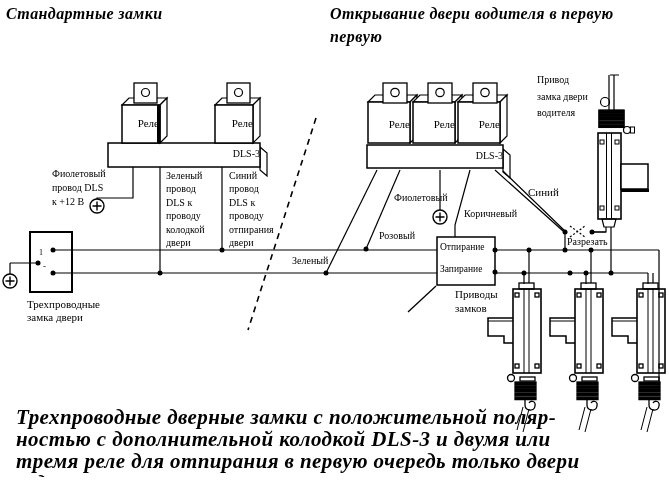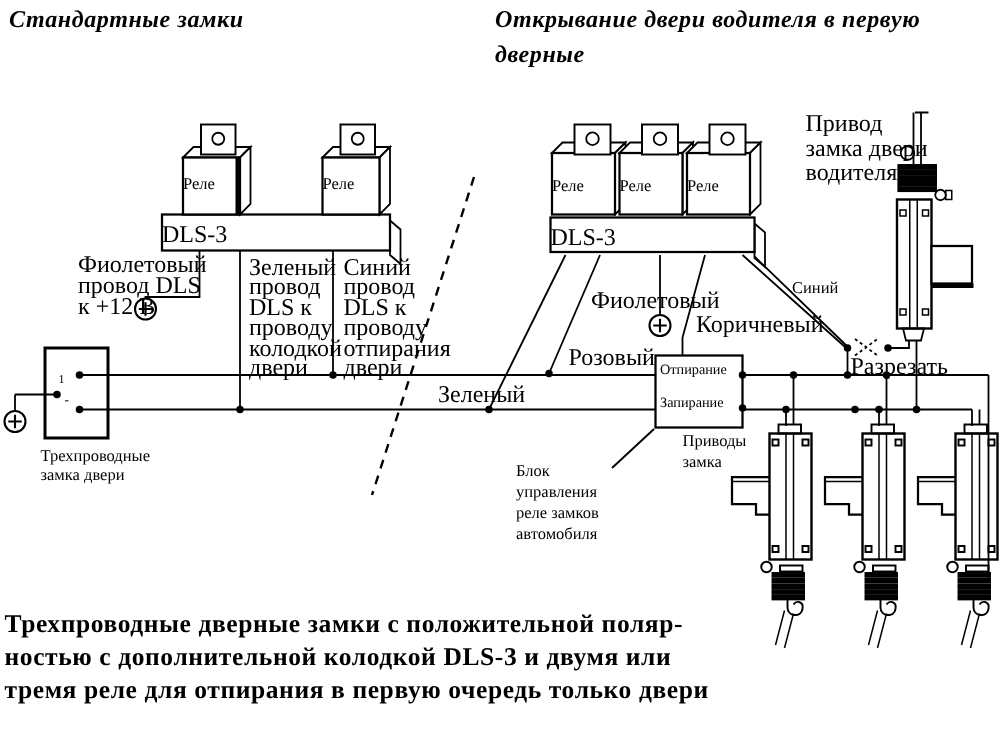--- a/index.html
+++ b/index.html
@@ -1,26 +1,26 @@
 <!DOCTYPE html>
 <html><head>
 <meta charset="utf-8">
 <style>
   html,body{margin:0;padding:0;background:#fff;}
   .stage{position:relative;width:669px;height:477px;background:#ffffff;overflow:hidden;
          font-family:"Liberation Serif","DejaVu Serif",serif;color:#000;}
   svg{position:absolute;left:0;top:0;}
   .txt{position:absolute;white-space:nowrap;line-height:1;}
   .title{font-size:16px;font-weight:bold;font-style:italic;letter-spacing:.4px;}
-  .caption-line{font-size:17px;font-weight:bold;letter-spacing:.4px;height:22px;}
-  .lbl{font-size:16px;}
+  .caption-line{font-size:21px;font-weight:bold;font-style:italic;letter-spacing:.4px;height:22px;margin-left:13px;}
+  .lbl{font-size:10px;}
   .lbl11{font-size:11px;}
   .stack div{height:13.4px;}
   .stack14 div{height:14px;}
-  .center{text-align:left;}
+  .center{text-align:right;}
 </style>
 </head>
 <body>
 
 <div class="stage">
 
 <svg width="669" height="499" viewBox="0 0 669 499">
   <defs>
     <g id="actuator" stroke="#000" fill="none" stroke-width="1.3">
       <rect x="-8" y="283" width="15" height="6"></rect>
@@ -181,21 +181,21 @@
     <polygon points="602,219 616,219 614,227 604,227" stroke-width="1.2"></polygon>
     <path d="M606,227 V232 H592 M611,227 V273" stroke-width="1.2"></path>
   </g>
   <circle cx="611" cy="273" r="2.5" fill="#000"></circle>
 </svg>
 
 <div class="txt title" style="left:6px;top:6px;">Стандартные замки</div>
 
 <div class="txt" style="left:330px;top:6px;">
   <div class="title" style="height:23px;text-align:center;">Открывание двери водителя в первую</div>
-  <div class="title">дверные</div>
+  <div class="title">первую</div>
 </div>
 
 <div class="txt lbl11 center" style="left:122px;top:118px;width:37px;">Реле</div>
 <div class="txt lbl11 center" style="left:215px;top:118px;width:38px;">Реле</div>
 <div class="txt lbl center" style="left:108px;top:149px;width:152px;">DLS-3</div>
 
 <div class="txt lbl stack14" style="left:52px;top:169px;">
   <div>Фиолетовый</div>
   <div>провод DLS</div>
   <div>к +12 В</div>
@@ -235,30 +235,24 @@
 <div class="txt lbl" style="left:394px;top:193px;">Фиолетовый</div>
 <div class="txt lbl" style="left:464px;top:209px;text-align:right;">Коричневый</div>
 <div class="txt lbl" style="left:379px;top:231px;">Розовый</div>
 <div class="txt lbl" style="left:292px;top:256px;">Зеленый</div>
 <div class="txt lbl11" style="left:528px;top:187px;">Синий</div>
 <div class="txt lbl" style="left:567px;top:237px;">Разрезать</div>
 
 <div class="txt" style="left:440px;top:243px;font-size:9.5px;text-align:right;">Отпирание</div>
 <div class="txt" style="left:440px;top:265px;font-size:9.5px;">Запирание</div>
 
-<div class="txt lbl11 stack14" style="left:344px;top:309px;">
-  <div>Блок</div>
-  <div>управления</div>
-  <div>реле замков</div>
-  <div>автомобиля</div>
-</div>
 
 <div class="txt lbl11 stack14" style="left:455px;top:289px;">
   <div>Приводы</div>
-  <div>замка</div>
+  <div>замков</div>
 </div>
 
 <div class="txt lbl" style="left:537px;top:75px;">
   <div style="height:16.5px;">Привод</div>
   <div style="height:16.5px;">замка двери</div>
   <div>водителя</div>
 </div>
 
 <div class="txt" style="left:3px;top:407px;">
   <div class="caption-line">Трехпроводные дверные замки с положительной поляр-</div>

